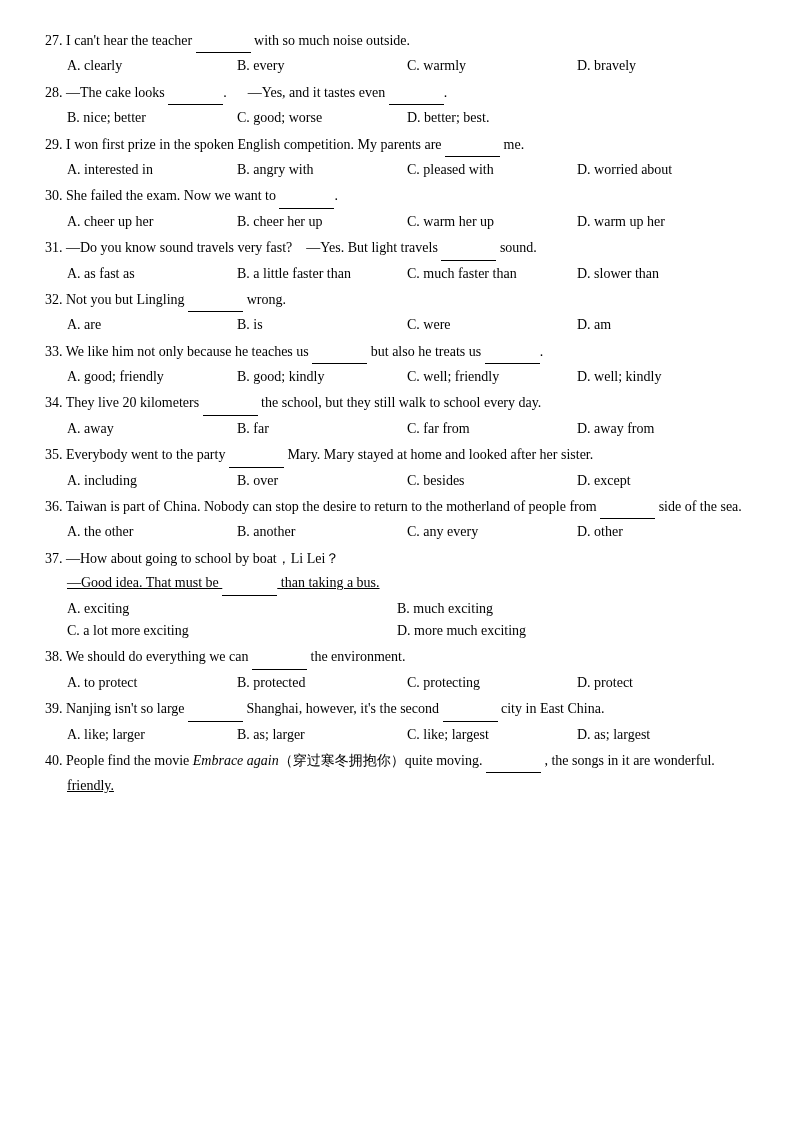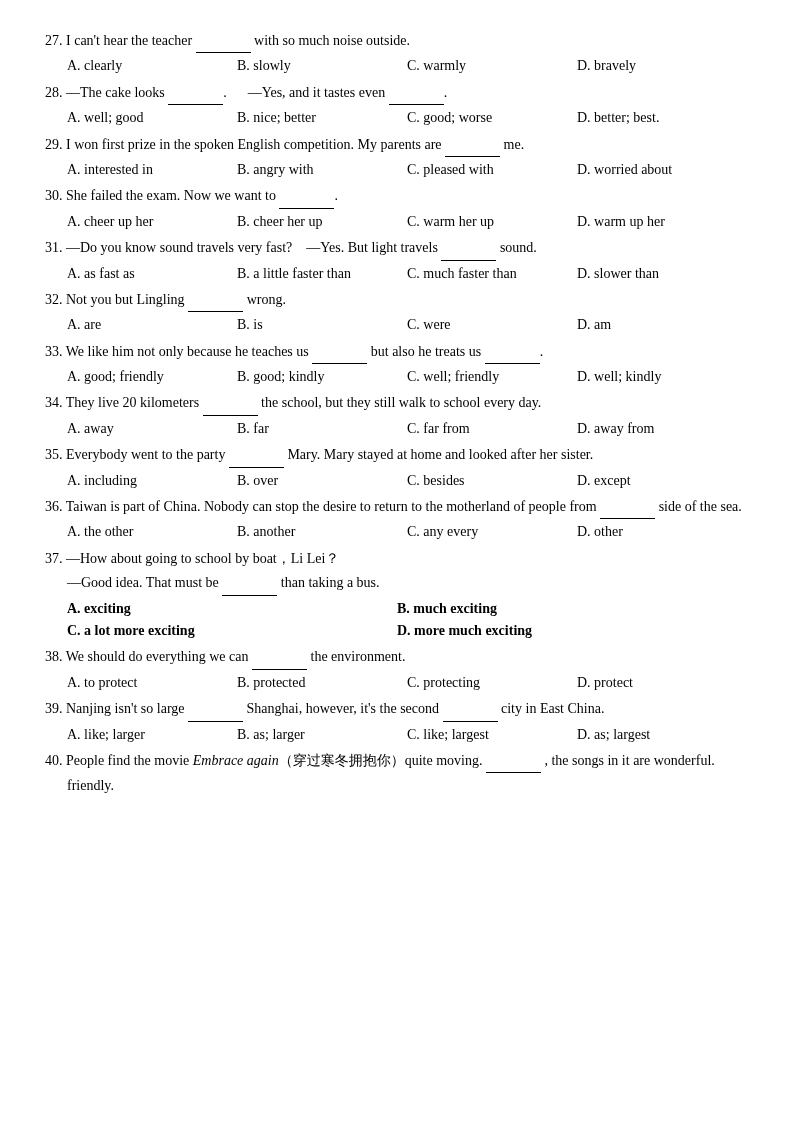--- a/index.html
+++ b/index.html
@@ -41,59 +41,58 @@
     }
     .blank {
       display: inline-block;
       border-bottom: 1px solid #000;
       min-width: 55px;
       text-align: center;
     }
     .sub-question {
       padding-left: 22px;
       margin-bottom: 2px;
+      text-decoration: underline;
     }
     .italic {
       font-style: italic;
       text-align: center;
     }
     .options-2col {
       display: flex;
       flex-wrap: wrap;
       padding-left: 22px;
     }
     .options-2col .option {
       min-width: 320px;
-      font-weight: bold;
     }
   </style>
 </head>
 <body>
 
 <div>
 
 
   <div class="question-block">
     <div class="question-text">
       27. I can't hear the teacher <span class="blank">&nbsp;&nbsp;&nbsp;&nbsp;&nbsp;&nbsp;</span> with so much noise outside.
     </div>
     <div class="options-row">
       <span class="option">A. clearly</span>
-      <span class="option">B. slowly</span>
+      <span class="option">B. every</span>
       <span class="option">C. warmly</span>
       <span class="option">D. bravely</span>
     </div>
   </div>
 
   <div class="question-block">
     <div class="question-text">
       28. —The cake looks <span class="blank">&nbsp;&nbsp;&nbsp;&nbsp;&nbsp;&nbsp;</span>.&nbsp;&nbsp;&nbsp;&nbsp;&nbsp;&nbsp;—Yes, and it tastes even <span class="blank">&nbsp;&nbsp;&nbsp;&nbsp;&nbsp;&nbsp;</span>.
     </div>
     <div class="options-row">
-      <span class="option">A. well; good</span>
       <span class="option">B. nice; better</span>
       <span class="option">C. good; worse</span>
       <span class="option">D. better; best.</span>
     </div>
   </div>
 
   <div class="question-block">
     <div class="question-text">
       29. I won first prize in the spoken English competition. My parents are <span class="blank">&nbsp;&nbsp;&nbsp;&nbsp;&nbsp;&nbsp;</span> me.
     </div>

